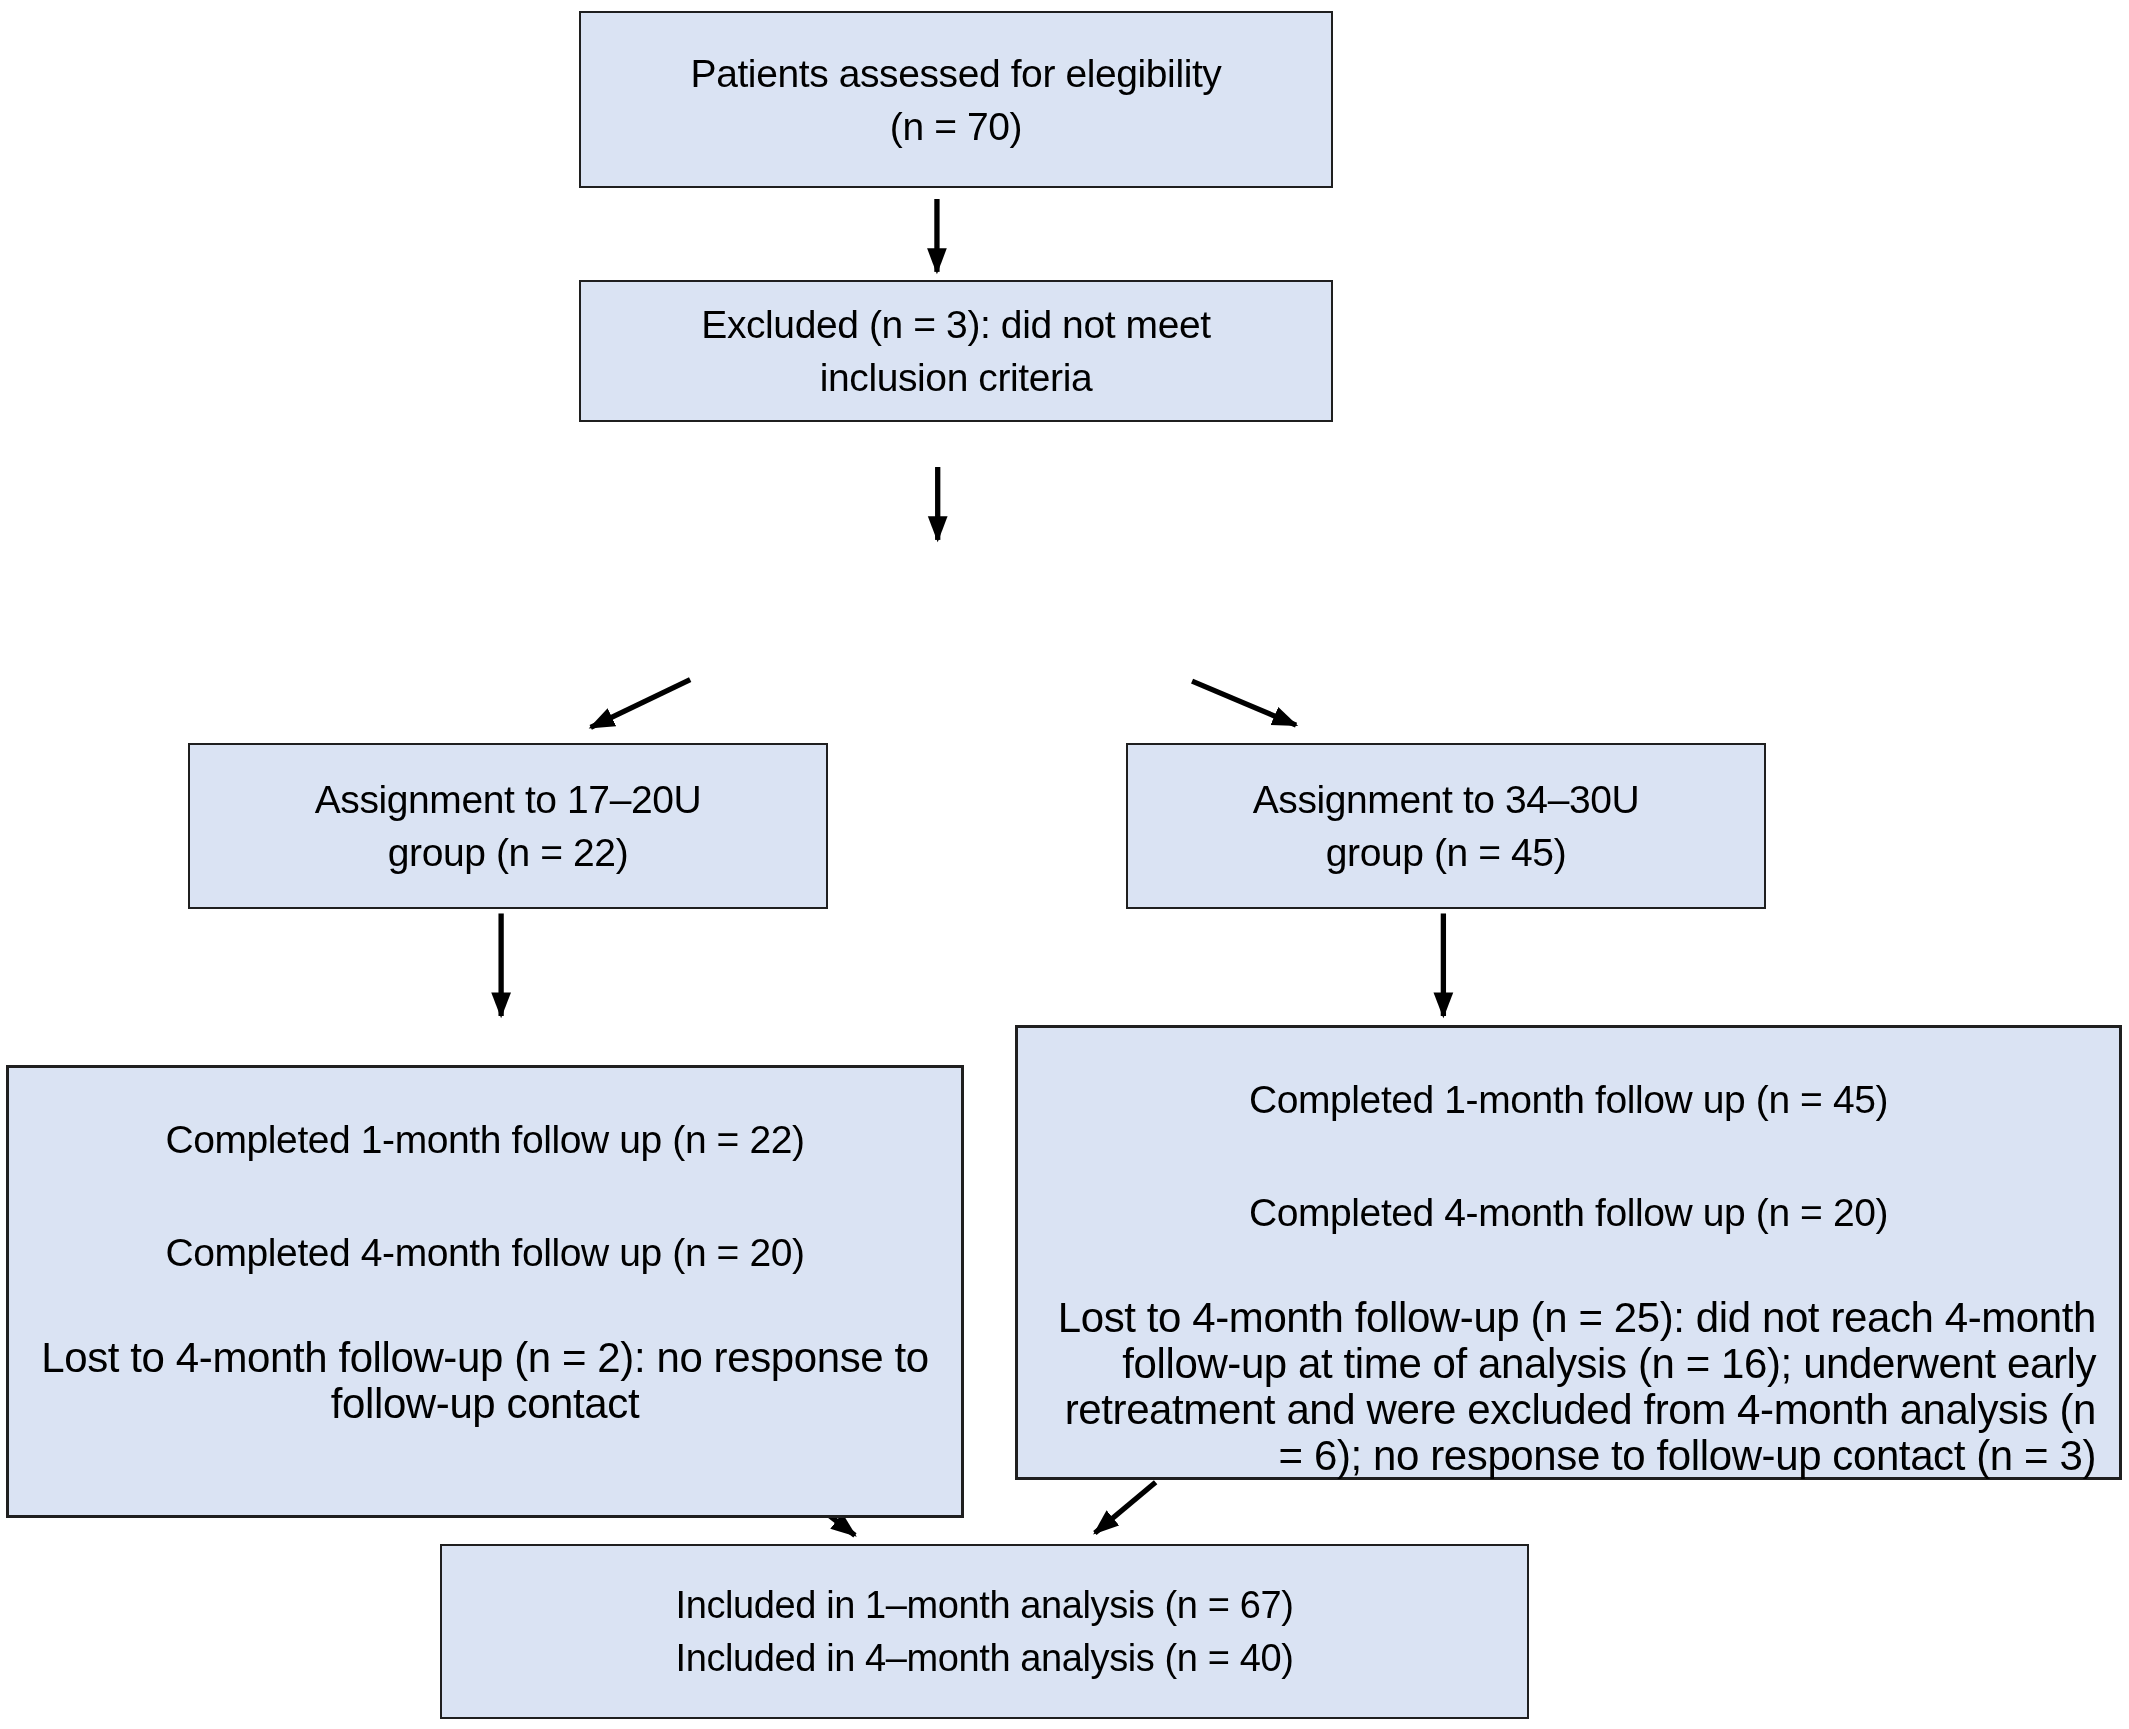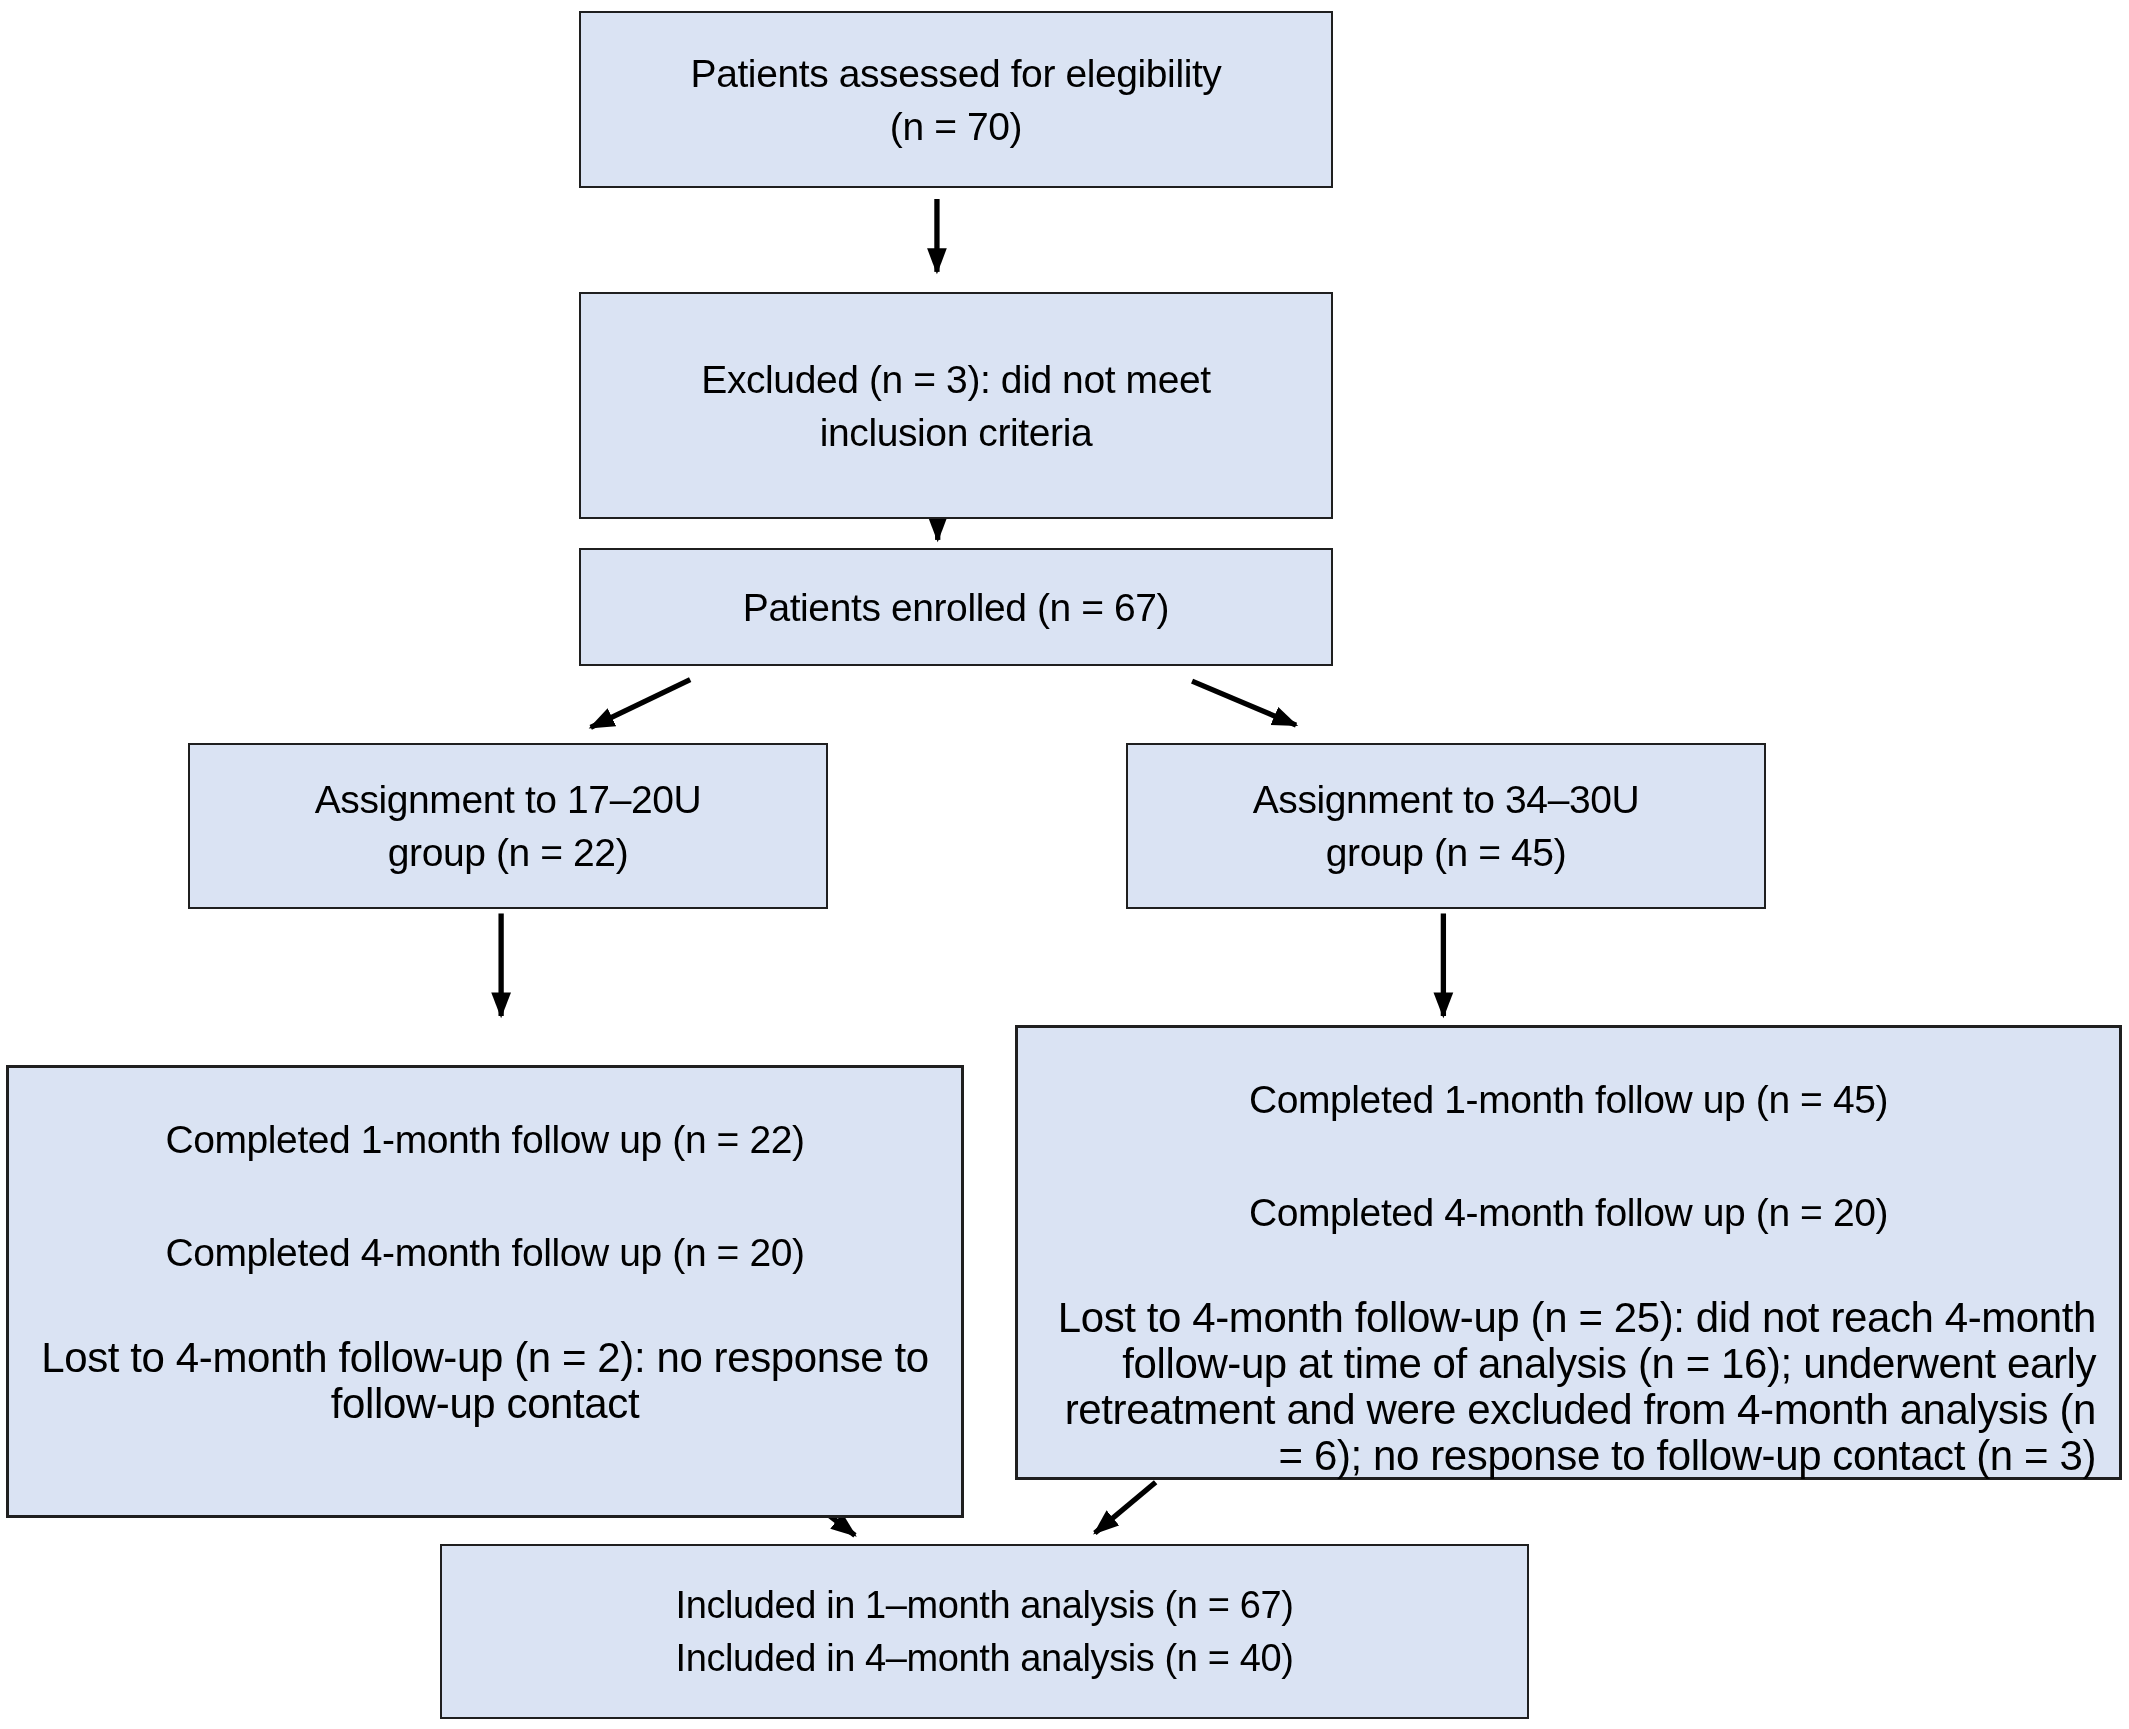--- a/index.html
+++ b/index.html
@@ -94,28 +94,25 @@
     <line class="arrow-line" x1="1901" y1="1203" x2="1901" y2="1338" marker-end="url(#ah)"></line>
     <line class="arrow-line" x1="1038" y1="1954" x2="1126" y2="2022" marker-end="url(#ah)"></line>
     <line class="arrow-line" x1="1522" y1="1952" x2="1442" y2="2019" marker-end="url(#ah)"></line>
   </svg>
 
   <div class="box small" style="left:579px; top:11.4px; width:754px; height:177px;">
     <span>Patients assessed for elegibility</span>
     <span>(n = 70)</span>
   </div>
 
-  <div class="box small" style="left:579px; top:292px; width:754px; height:227px;">
+  <div class="box small" style="left:579px; top:280px; width:754px; height:142px;">
     <span>Excluded (n = 3): did not meet</span>
     <span>inclusion criteria</span>
   </div>
 
-  <div class="box small" style="left:579px; top:548px; width:754px; height:118px;">
-    <span>Patients enrolled (n = 67)</span>
-  </div>
 
   <div class="box small" style="left:188px; top:743px; width:640px; height:166px;">
     <span>Assignment to 17–20U</span>
     <span>group (n = 22)</span>
   </div>
 
   <div class="box small" style="left:1126px; top:743px; width:640px; height:166px;">
     <span>Assignment to 34–30U</span>
     <span>group (n = 45)</span>
   </div>

